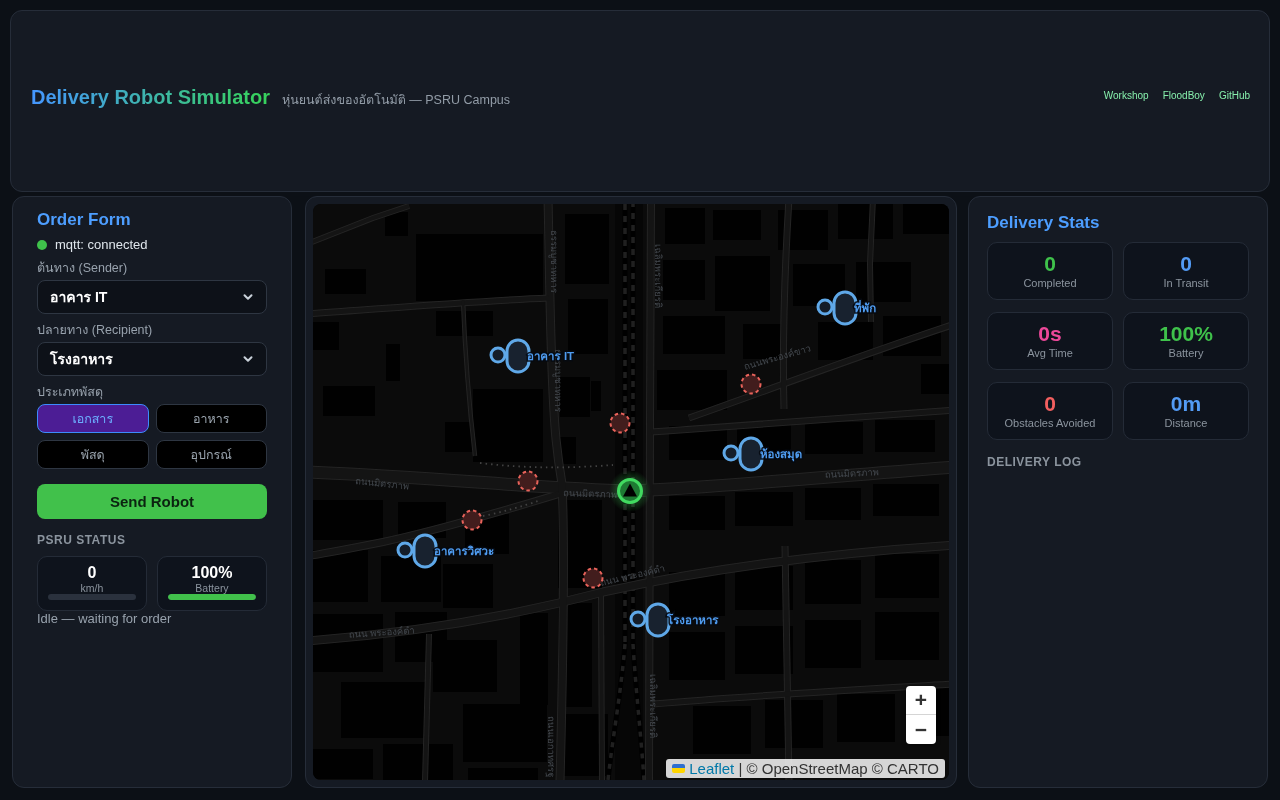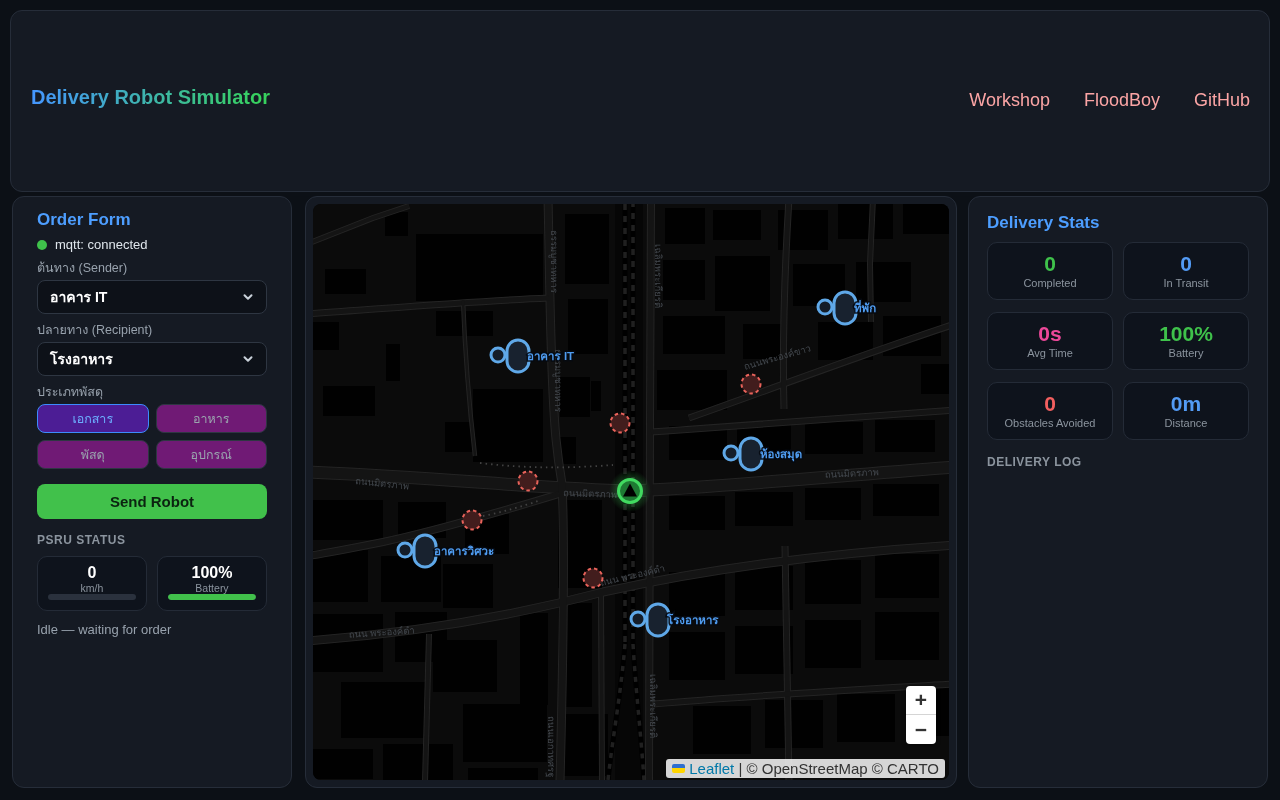--- a/index.html
+++ b/index.html
@@ -5,40 +5,40 @@
   * { box-sizing: border-box; margin: 0; padding: 0; }
   html,body { width:1280px; height:800px; overflow:hidden; }
   body { background:#0c1016; font-family:"Liberation Sans", sans-serif; color:#e6edf3; position:relative; }
   .panel { position:absolute; background:#151a23; border:1px solid #262d39; border-radius:12px; }
   
   #header { left:10px; top:10px; width:1260px; height:182px; }
   .title-row { position:absolute; left:20px; top:75px; display:flex; align-items:baseline; gap:12px; }
   .app-title { font-size:20px; font-weight:bold; background:linear-gradient(90deg,#4596ff 0%,#37d15e 95%); -webkit-background-clip:text; background-clip:text; color:transparent; }
   .app-sub { font-size:12.5px; color:#929ca7; }
   .nav { position:absolute; right:19px; top:79px; display:flex; gap:14px; }
-  .nav a { color:#fca5a5; font-size:18px; text-decoration:none;margin-left:20px; }
+  .nav a { color:#86efac; font-size:10px; text-decoration:none; }
   
   #order { left:12px; top:196px; width:280px; height:592px; padding:13px 24px; }
   .section-title { font-size:17px; font-weight:bold; color:#4d9eff; line-height:19px; }
   .mqtt { display:flex; align-items:center; gap:8px; margin-top:8px; font-size:13px; color:#dfe6ec; }
   .dot { width:10px; height:10px; border-radius:50%; background:#3fc24b; }
   .field-label { font-size:12.5px; line-height:14px; color:#98a2ad; margin-top:9px; margin-bottom:5px; }
   .select { height:34px; background:#0d1118; border:1px solid #2e3642; border-radius:8px; display:flex; align-items:center; justify-content:space-between; padding:0 12px; font-size:14px; font-weight:bold; color:#fff; }
   .type-grid { display:grid; grid-template-columns:1fr 1fr; gap:7px; margin-top:2px; }
-  .type-btn { height:29px; background:#701a75; border:1px solid #2e3642; border-radius:8px; color:#9aa4ae; font-size:12.5px; display:flex; align-items:center; justify-content:center; font-family:"Liberation Sans", sans-serif; }
+  .type-btn { height:29px; background:#000000; border:1px solid #2e3642; border-radius:8px; color:#9aa4ae; font-size:12.5px; display:flex; align-items:center; justify-content:center; font-family:"Liberation Sans", sans-serif; }
   .type-btn.selected { background:#4c1d95; border-color:#3d8bfd; color:#6cb0ff; }
   .send-btn { height:35px; width:100%; background:#41c14b; border:none; border-radius:8px; color:#0b2310; font-weight:bold; font-size:15px; margin-top:15px; display:flex; align-items:center; justify-content:center; font-family:"Liberation Sans", sans-serif; }
   .status-heading { font-size:12px; font-weight:bold; letter-spacing:0.5px; color:#8b949e; margin-top:14px; }
   .status-cards { display:grid; grid-template-columns:1fr 1fr; gap:10px; margin-top:9px; }
   .scard { background:#0e131c; border:1px solid #242b37; border-radius:10px; height:55px; padding-top:7px; text-align:center; }
   .scard .v { font-size:16px; font-weight:bold; color:#fff; line-height:17px; }
   .scard .l { font-size:10.5px; color:#8b949e; margin-top:1px; }
   .bar { height:6px; border-radius:3px; background:#2a313d; margin:0 10px; overflow:hidden; }
   .bar .fill { height:100%; border-radius:3px; background:#41c14b; }
-  .idle { font-size:13px; color:#98a2ad; margin-top:11px; }
+  .idle { font-size:13px; color:#98a2ad; }
   
   #statsPanel { left:968px; top:196px; width:300px; height:592px; padding:16px 18px; }
   .stat-grid { display:grid; grid-template-columns:1fr 1fr; gap:12px 10px; margin-top:10px; }
   .stat-card { background:#0e131c; border:1px solid #242b37; border-radius:10px; height:58px; display:flex; flex-direction:column; align-items:center; justify-content:center; }
   .stat-card .num { font-size:21px; font-weight:bold; line-height:22px; }
   .stat-card .lbl { font-size:11px; color:#8b949e; margin-top:2px; }
   .log-heading { font-size:12px; font-weight:bold; letter-spacing:0.5px; color:#8b949e; margin-top:15px; }
   
   #mapPanel { left:305px; top:196px; width:652px; height:592px; }
   #map { position:absolute; inset:7px; border-radius:8px; overflow:hidden; background:#0b0b0b; }
@@ -48,20 +48,21 @@
   .attrib { position:absolute; right:4px; bottom:2px; height:19px; background:rgba(250,250,250,0.85); border-radius:3px; display:flex; align-items:center; padding:0 6px; font-size:15px; color:#333; white-space:pre; }
   .attrib .flag { display:inline-block; width:13px; height:9px; border-radius:2px; margin-right:4px; background:linear-gradient(#2f6fce 50%,#ffd500 50%); }
   .attrib .leaflet { color:#0078a8; text-decoration:none; }
 </style>
 </head>
 <body>
 
 <div class="panel" id="header">
   <div class="title-row">
     <span class="app-title">Delivery Robot Simulator</span>
+    <span class="app-sub">หุ่นยนต์ส่งของอัตโนมัติ — PSRU Campus</span>
   </div>
   <div class="nav">
       <a href="#">Workshop</a>
       <a href="#">FloodBoy</a>
       <a href="#">GitHub</a>
     </div>
 </div>
 
 <div class="panel" id="order">
   <div class="section-title">Order Form</div>

